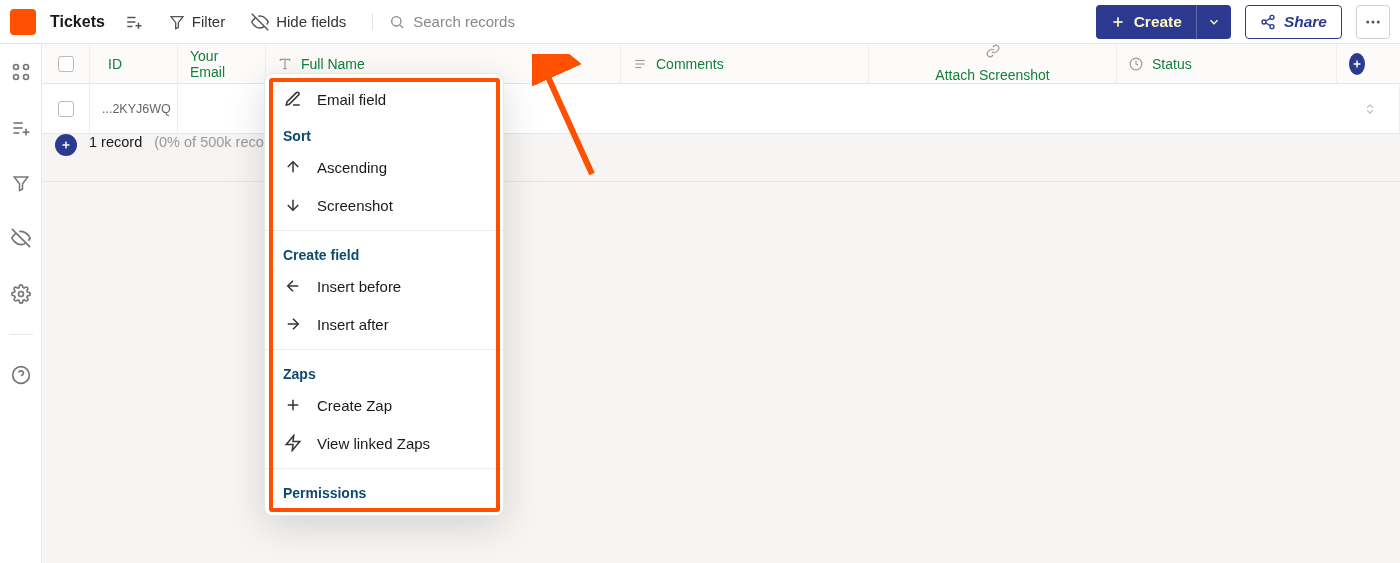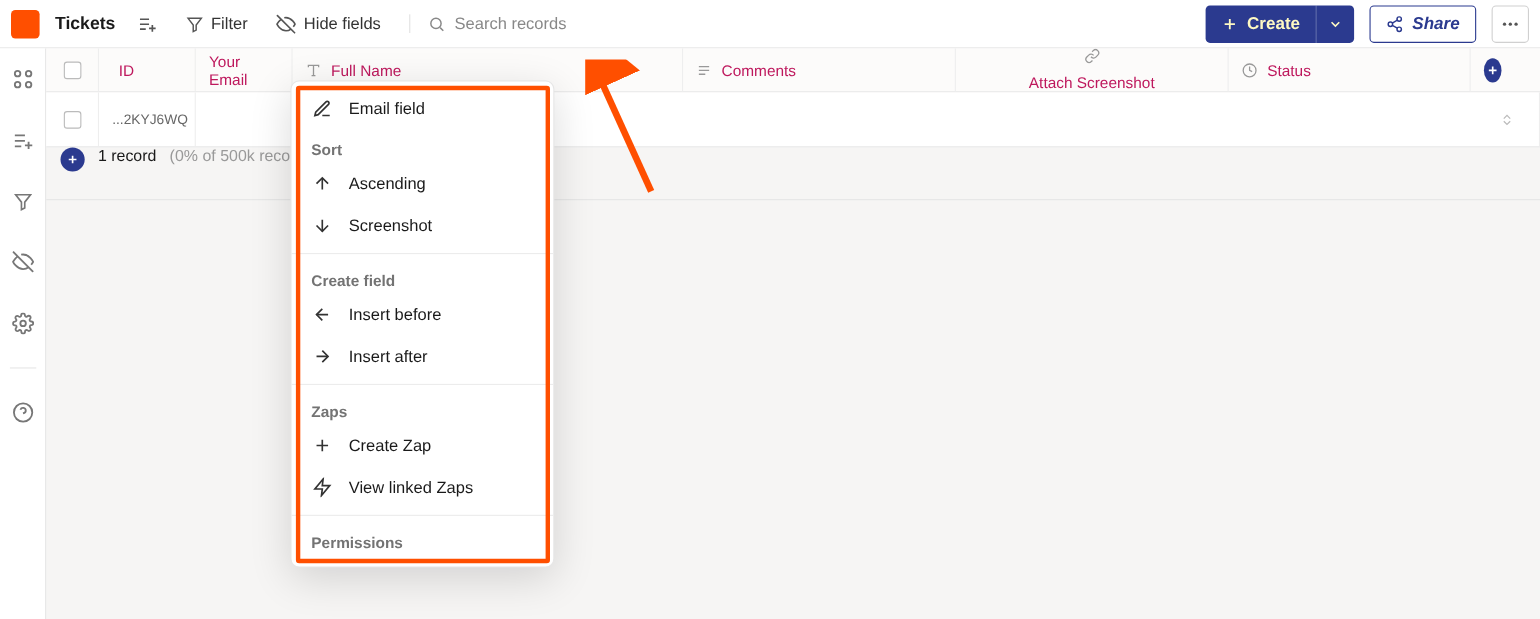--- a/index.html
+++ b/index.html
@@ -18,21 +18,21 @@
   .create-caret { border-left: 1px solid rgba(255,255,255,0.25); padding: 0 10px; height: 100%; display: flex; align-items: center; }
   .share-btn { height: 34px; border: 1.5px solid #2b3a8f; color: #2b3a8f; border-radius: 4px; display: flex; align-items: center; gap: 8px; padding: 0 14px; font-size: 15.5px; font-weight: 600; font-style: italic; }
   .more-btn { height: 34px; width: 34px; border: 1.5px solid #d0d0d0; border-radius: 4px; display: flex; align-items: center; justify-content: center; color: #555; }
 
   
   .leftrail { position: absolute; top: 44px; left: 0; bottom: 0; width: 42px; background: #fff; border-right: 1px solid #e6e6e6; display: flex; flex-direction: column; align-items: center; padding-top: 18px; gap: 36px; color: #777; }
   .leftrail .divider { width: 24px; height: 1px; background: #e6e6e6; margin: -6px 0; }
 
   
   .table-wrap { position: absolute; top: 44px; left: 42px; right: 0; }
-  .thead { height: 40px; background: #fcfbfa; border-bottom: 1px solid #e6e6e6; display: flex; align-items: center; font-size: 14px; color: #be185d; }
+  .thead { height: 40px; background: #fcfbfa; border-bottom: 1px solid #e6e6e6; display: flex; align-items: center; font-size: 14px; color: #15803d; }
   .th { display: flex; align-items: center; gap: 9px; padding: 0 12px; height: 100%; border-right: 1px solid #eee; }
   .th .col-icon { color: #999; }
   .th-check { width: 48px; justify-content: center; }
   .th-id { width: 88px; padding-left: 18px; }
   .th-email { width: 88px; }
   .th-fullname { width: 355px; }
   .th-comments { width: 248px; }
   .th-screenshot { width: 248px; flex-direction: column; }
   .th-status { width: 220px; }
   .th-add { width: 40px; justify-content: center; }
@@ -47,21 +47,21 @@
   .sort-handle { color: #bbb; margin-right: 10px; }
 
   .footer-row { height: 48px; display: flex; align-items: flex-start; padding-left: 13px; gap: 12px; border-bottom: 1px solid #e6e6e6; font-size: 14.5px; }
   .plus-circle { width: 22px; height: 22px; border-radius: 50%; background: #2b3a8f; color: #fff; display: flex; align-items: center; justify-content: center; font-size: 15px; }
   .footer-gray { color: #999; }
 
   
   .ctx { position: absolute; left: 264px; top: 73px; width: 240px; background: #fff; border: 1px solid #e6e6e6; border-radius: 8px; box-shadow: 0 10px 38px rgba(0,0,0,0.14); padding: 6px 0 0 0; font-size: 15px; }
   .ctx-highlight { position: absolute; left: 269px; top: 78px; width: 231px; height: 434px; border: 4px solid #ff4f00; border-radius: 3px; pointer-events: none; }
   .ctx-item { display: flex; align-items: center; gap: 14px; padding: 10px 18px; cursor: pointer; }
-  .ctx-header { font-weight: 700; font-size: 14px; padding: 10px 18px 4px; color: #737373; }
+  .ctx-header { font-weight: 700; font-size: 14px; padding: 10px 18px 4px; color: #0c4a6e; }
   .ctx-sep { height: 1px; background: #ececec; margin: 6px 0; }
   .ctx-icon { width: 20px; display: flex; justify-content: center; color: #333; }
 
   
   .arrow { position: absolute; left: 532px; top: 54px; pointer-events: none; }
 
   svg { display: block; }
 </style>
 </head>
 <body>

